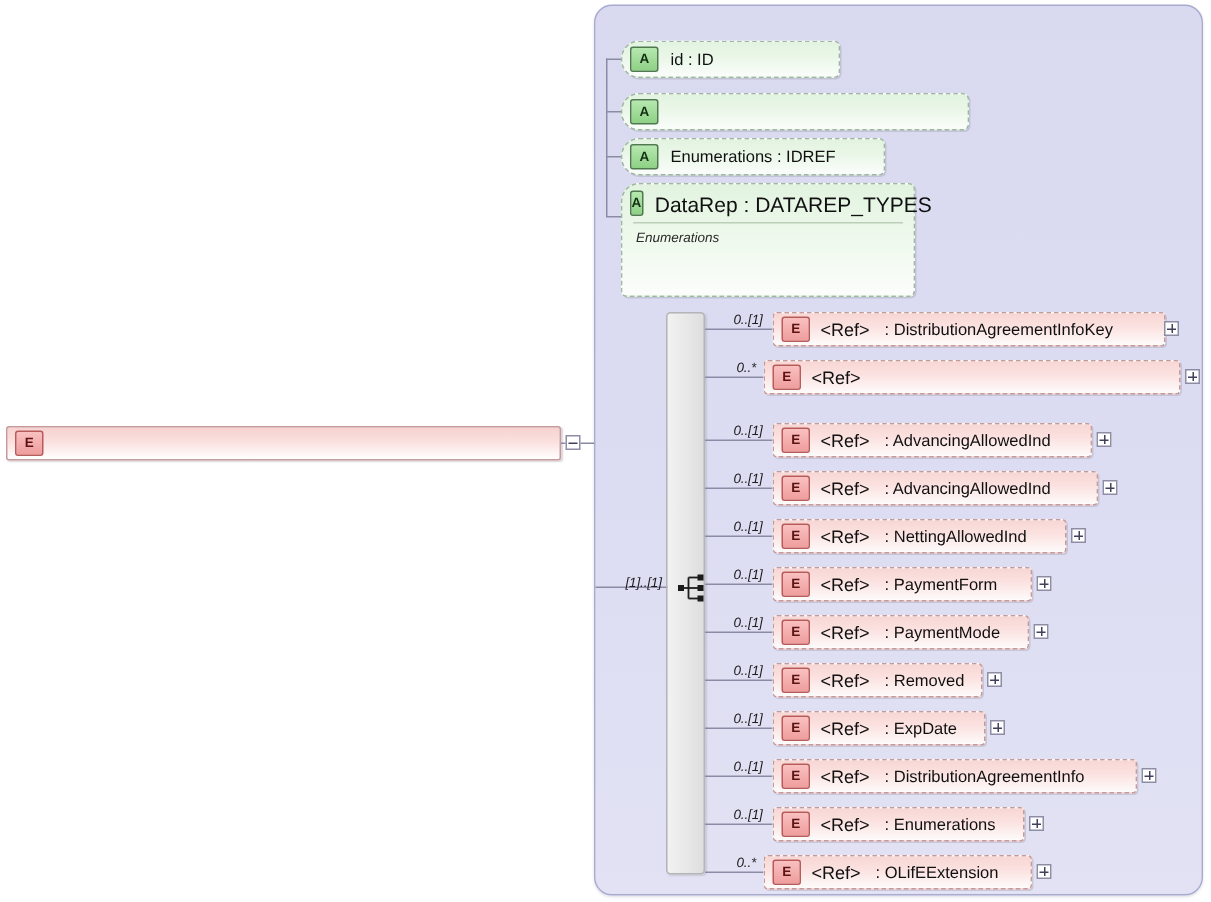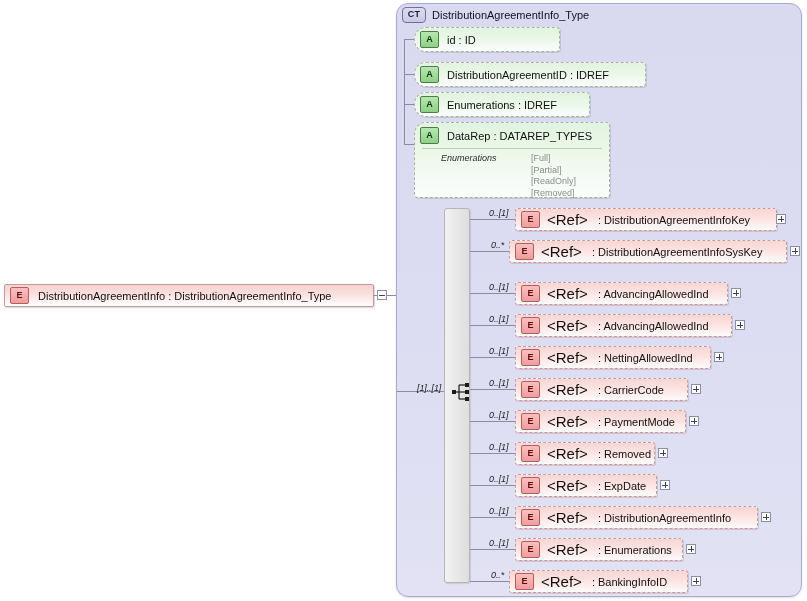--- a/index.html
+++ b/index.html
@@ -58,41 +58,41 @@
     box-shadow:1px 1px 0 rgba(150,150,170,.35);
     box-sizing:border-box;
   }
   .attr-enum .hdr{height:25px;display:flex;align-items:center;}
   .attr-enum .hdr .a-badge{
     margin-left:5px;width:17px;height:15px;
     border:1px solid #4f7a4f;border-radius:2px;
     background:linear-gradient(180deg,#b6e8b0,#8ed185);
     color:#143014;font-size:9px;font-weight:bold;line-height:14px;text-align:center;
   }
-  .attr-enum .hdr .a-text{margin-left:8px;font-size:11px;color:#101010;white-space:nowrap;}
+  .attr-enum .hdr .a-text{margin-left:8px;font-size:14px;color:#101010;white-space:nowrap;}
   .enum-sep{height:1px;background:#b9cfb6;margin:0 7px;}
-  .enum-body{display:flex;padding:4px 0 6px 26px;gap:28px;}
+  .enum-body{display:flex;padding:4px 0 6px 9px;}
   .enum-label{font-size:9px;font-style:italic;color:#2a2a2a;width:62px;flex:none;}
   .enum-values{font-size:9px;color:#8b8b8b;line-height:11.5px;}
 
   
   .elem{
     position:absolute;height:23px;
     border:1px dashed #c69a9a;border-radius:3px;
     background:linear-gradient(180deg,#f8d6d4 0%,#fbe3e1 45%,#fdfbfb 100%);
     box-shadow:1px 1px 0 rgba(160,150,160,.35);
     box-sizing:border-box;display:flex;align-items:center;
   }
   .elem .e-badge{
     margin-left:5px;width:17px;height:15px;
     border:1px solid #b85b5b;border-radius:2px;
     background:linear-gradient(180deg,#f9c0c0,#ef9d9d);
     color:#5d1111;font-size:9px;font-weight:bold;line-height:14px;text-align:center;
   }
-  .elem .e-ref{margin-left:7px;font-size:15px;color:#101010;}
+  .elem .e-ref{margin-left:7px;font-size:12px;color:#101010;}
   .elem .e-name{margin-left:10px;font-size:11px;color:#101010;white-space:nowrap;}
 
   
   .root-elem{
     position:absolute;left:4px;top:284px;width:370px;height:23px;
     border:1px solid #c69a9a;border-radius:2px;
     background:linear-gradient(180deg,#f6d2d0 0%,#fae0de 45%,#ffffff 100%);
     box-shadow:1px 1px 1px rgba(150,140,150,.35);
     box-sizing:border-box;display:flex;align-items:center;
   }
@@ -135,67 +135,55 @@
   }
   .seq-icon{position:absolute;left:452px;top:382px;width:22px;height:20px;}
 </style>
 </head>
 <body>
 
 <div class="canvas">
 
   <div class="root-elem">
     <span class="e-badge">E</span>
-    <span class="r-text">DistributionAgreementInfo : DistributionAgreementInfo_Type</span>
   </div>
   <div class="tog" style="left:377px;top:290px;"></div>
   <div class="ln-h" style="left:374px;top:295px;width:3px;"></div>
   <div class="ln-h" style="left:387px;top:295px;width:10px;"></div>
 
   <div class="ct-container"></div>
-  <div class="ct-head">
-    <span class="ct-badge">CT</span>
-    <span class="ct-title">DistributionAgreementInfo_Type</span>
-  </div>
 
   <div class="ln-v" style="left:404px;top:39px;height:105px;"></div>
   <div class="ln-h" style="left:404px;top:39px;width:10px;"></div>
   <div class="ln-h" style="left:404px;top:74px;width:10px;"></div>
   <div class="ln-h" style="left:404px;top:104px;width:10px;"></div>
   <div class="ln-h" style="left:404px;top:144px;width:10px;"></div>
 
   <div class="attr" style="left:414px;top:27px;width:146px;">
     <span class="a-badge">A</span>
     <span class="a-text">id            : ID</span>
   </div>
 
   <div class="attr" style="left:414px;top:62px;width:232px;">
     <span class="a-badge">A</span>
-    <span class="a-text">DistributionAgreementID : IDREF</span>
   </div>
 
   <div class="attr" style="left:414px;top:92px;width:176px;">
     <span class="a-badge">A</span>
     <span class="a-text">Enumerations : IDREF</span>
   </div>
 
   <div class="attr-enum" style="left:414px;top:122px;width:196px;height:76px;">
     <div class="hdr">
       <span class="a-badge">A</span>
       <span class="a-text">DataRep : DATAREP_TYPES</span>
     </div>
     <div class="enum-sep"></div>
     <div class="enum-body">
       <div class="enum-label">Enumerations</div>
-      <div class="enum-values">
-        <div>[Full]</div>
-        <div>[Partial]</div>
-        <div>[ReadOnly]</div>
-        <div>[Removed]</div>
-      </div>
     </div>
   </div>
 
   <div class="ln-h" style="left:397px;top:391px;width:20px;"></div>
   <div class="ln-h" style="left:417px;top:391px;width:35px;"></div>
   <span class="card" style="left:417px;top:383px;">[1]..[1]</span>
 
   <div class="seq-bar"></div>
   <svg class="seq-icon" viewBox="0 0 22 20">
     <line x1="0" y1="10" x2="7" y2="10" stroke="#1b1b1b" stroke-width="1.2"></line>
@@ -216,21 +204,20 @@
     <span class="e-ref">&lt;Ref&gt;</span>
     <span class="e-name">: DistributionAgreementInfoKey</span>
   </div>
   <div class="tog plus" style="left:776px;top:214px;"></div>
 
   <div class="ln-h" style="left:470px;top:251px;width:39px;"></div>
   <span class="card" style="left:491px;top:240px;">0..*</span>
   <div class="elem" style="left:509px;top:240px;width:278px;">
     <span class="e-badge">E</span>
     <span class="e-ref">&lt;Ref&gt;</span>
-    <span class="e-name">: DistributionAgreementInfoSysKey</span>
   </div>
   <div class="tog plus" style="left:790px;top:246px;"></div>
 
   <div class="ln-h" style="left:470px;top:293px;width:45px;"></div>
   <span class="card" style="left:489px;top:282px;">0..[1]</span>
   <div class="elem" style="left:515px;top:282px;width:213px;">
     <span class="e-badge">E</span>
     <span class="e-ref">&lt;Ref&gt;</span>
     <span class="e-name">: AdvancingAllowedInd</span>
   </div>
@@ -252,21 +239,21 @@
     <span class="e-ref">&lt;Ref&gt;</span>
     <span class="e-name">: NettingAllowedInd</span>
   </div>
   <div class="tog plus" style="left:714px;top:352px;"></div>
 
   <div class="ln-h" style="left:470px;top:389px;width:45px;"></div>
   <span class="card" style="left:489px;top:378px;">0..[1]</span>
   <div class="elem" style="left:515px;top:378px;width:173px;">
     <span class="e-badge">E</span>
     <span class="e-ref">&lt;Ref&gt;</span>
-    <span class="e-name">: CarrierCode</span>
+    <span class="e-name">: PaymentForm</span>
   </div>
   <div class="tog plus" style="left:691px;top:384px;"></div>
 
   <div class="ln-h" style="left:470px;top:421px;width:45px;"></div>
   <span class="card" style="left:489px;top:410px;">0..[1]</span>
   <div class="elem" style="left:515px;top:410px;width:171px;">
     <span class="e-badge">E</span>
     <span class="e-ref">&lt;Ref&gt;</span>
     <span class="e-name">: PaymentMode</span>
   </div>
@@ -306,17 +293,17 @@
     <span class="e-ref">&lt;Ref&gt;</span>
     <span class="e-name">: Enumerations</span>
   </div>
   <div class="tog plus" style="left:686px;top:544px;"></div>
 
   <div class="ln-h" style="left:470px;top:581px;width:39px;"></div>
   <span class="card" style="left:491px;top:570px;">0..*</span>
   <div class="elem" style="left:509px;top:570px;width:179px;">
     <span class="e-badge">E</span>
     <span class="e-ref">&lt;Ref&gt;</span>
-    <span class="e-name">: BankingInfoID</span>
+    <span class="e-name">: OLifEExtension</span>
   </div>
   <div class="tog plus" style="left:691px;top:576px;"></div>
 
 </div>
 
 </body></html>

